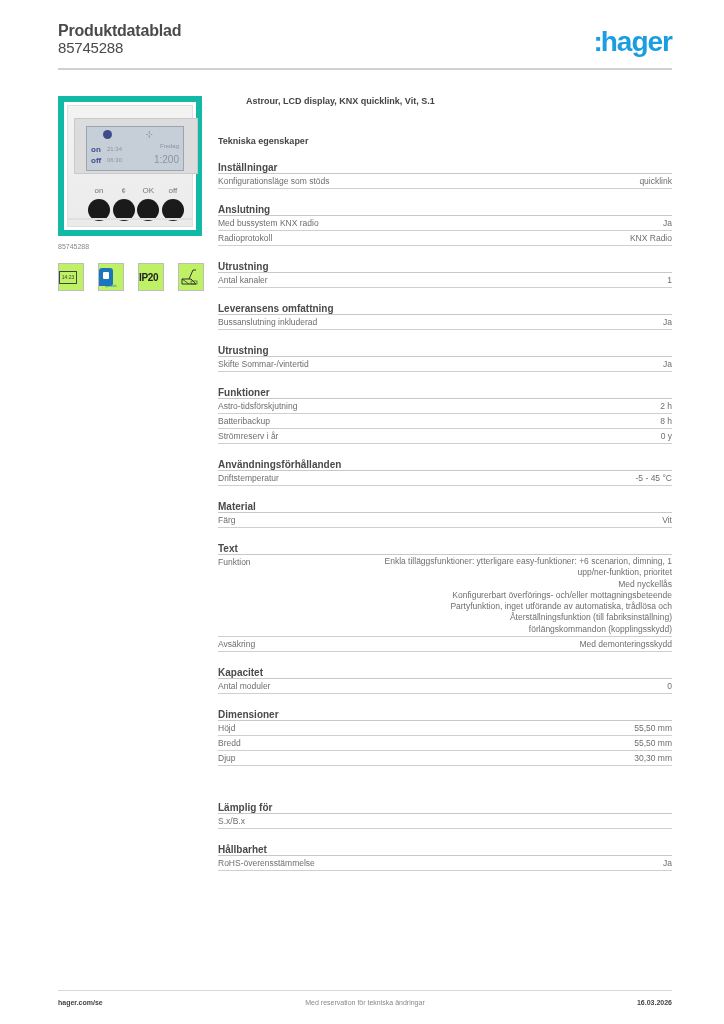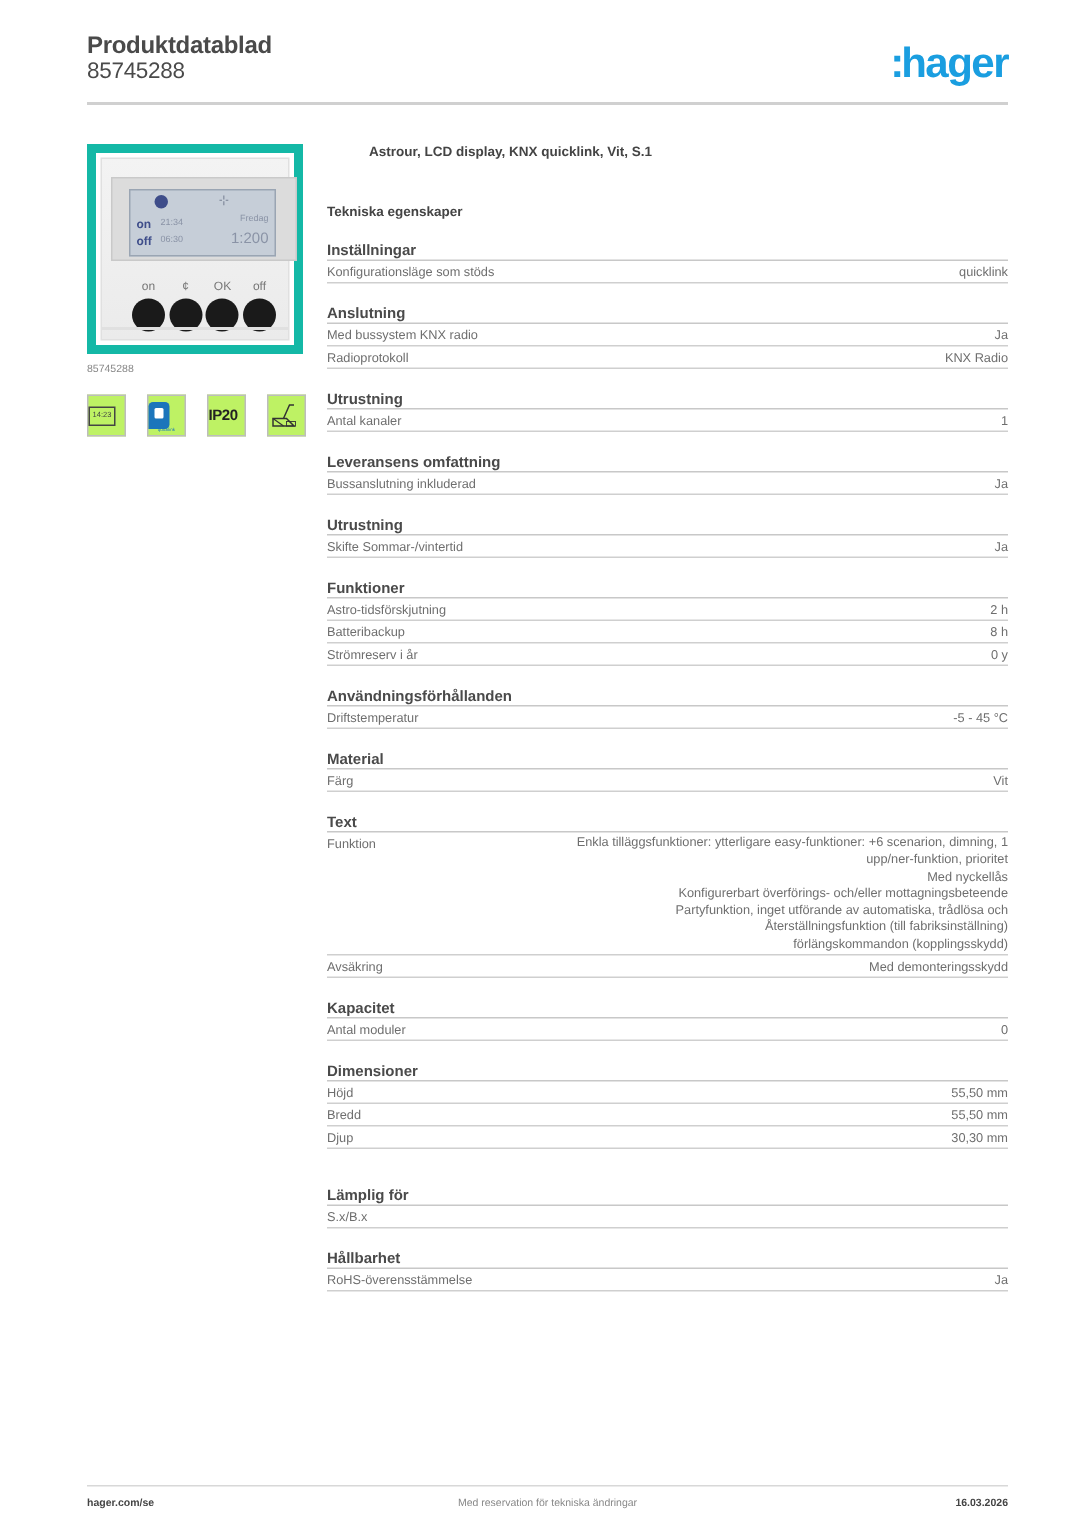--- a/index.html
+++ b/index.html
@@ -40,21 +40,21 @@
   .badge .disp { width: 18px; height: 13px; border: 1px solid #444; font-size: 5px; text-align: center; line-height: 11px; color: #444; }
   .badge .q { width: 14px; height: 18px; background: #1b75bb; border-radius: 3px 3px 3px 0; position: relative; }
   .badge .q::after { content: ""; position: absolute; left: 4px; top: 4px; width: 6px; height: 7px; background: #fff; border-radius: 1px; }
   .badge .q-sub { position: absolute; bottom: 2px; left: 0; width: 100%; font-size: 3px; text-align: center; color: #1b75bb; }
 
   
   .specs { position: absolute; left: 218px; top: 95px; width: 454px; }
   .product-name { font-size: 9px; font-weight: bold; color: #444; line-height: 12px; margin-left: 28px; }
   .section-heading { font-size: 9px; font-weight: bold; color: #444; margin-top: 28px; line-height: 12px; }
   .group { margin-top: 15px; }
-  .group.gap-lg { margin-top: 26px; }
+  .group.gap-lg { margin-top: 36px; }
   .group-title { font-size: 10px; font-weight: bold; color: #4a4a4a; line-height: 11px; padding-bottom: 0; border-bottom: 1.5px solid #c8c8c8; }
   .row { display: flex; justify-content: space-between; font-size: 8.5px; color: #6e6e6e; line-height: 13px; border-bottom: 1.5px solid #cfcfcf; padding-top: 1px; }
   .row .label { flex: 0 0 auto; }
   .row .value { text-align: right; }
   .row.multi .value { max-width: 330px; line-height: 11.3px; padding-bottom: 1px; margin-left: 19px; }
   .row.multi .value div { text-align: right; }
 
   .footer-rule { position: absolute; left: 58px; top: 990px; width: 614px; height: 1px; background: #d8d8d8; }
   .footer { position: absolute; left: 58px; top: 999px; width: 614px; font-size: 7px; color: #555; }
   .footer .site { position: absolute; left: 0; font-weight: bold; color: #444; }

